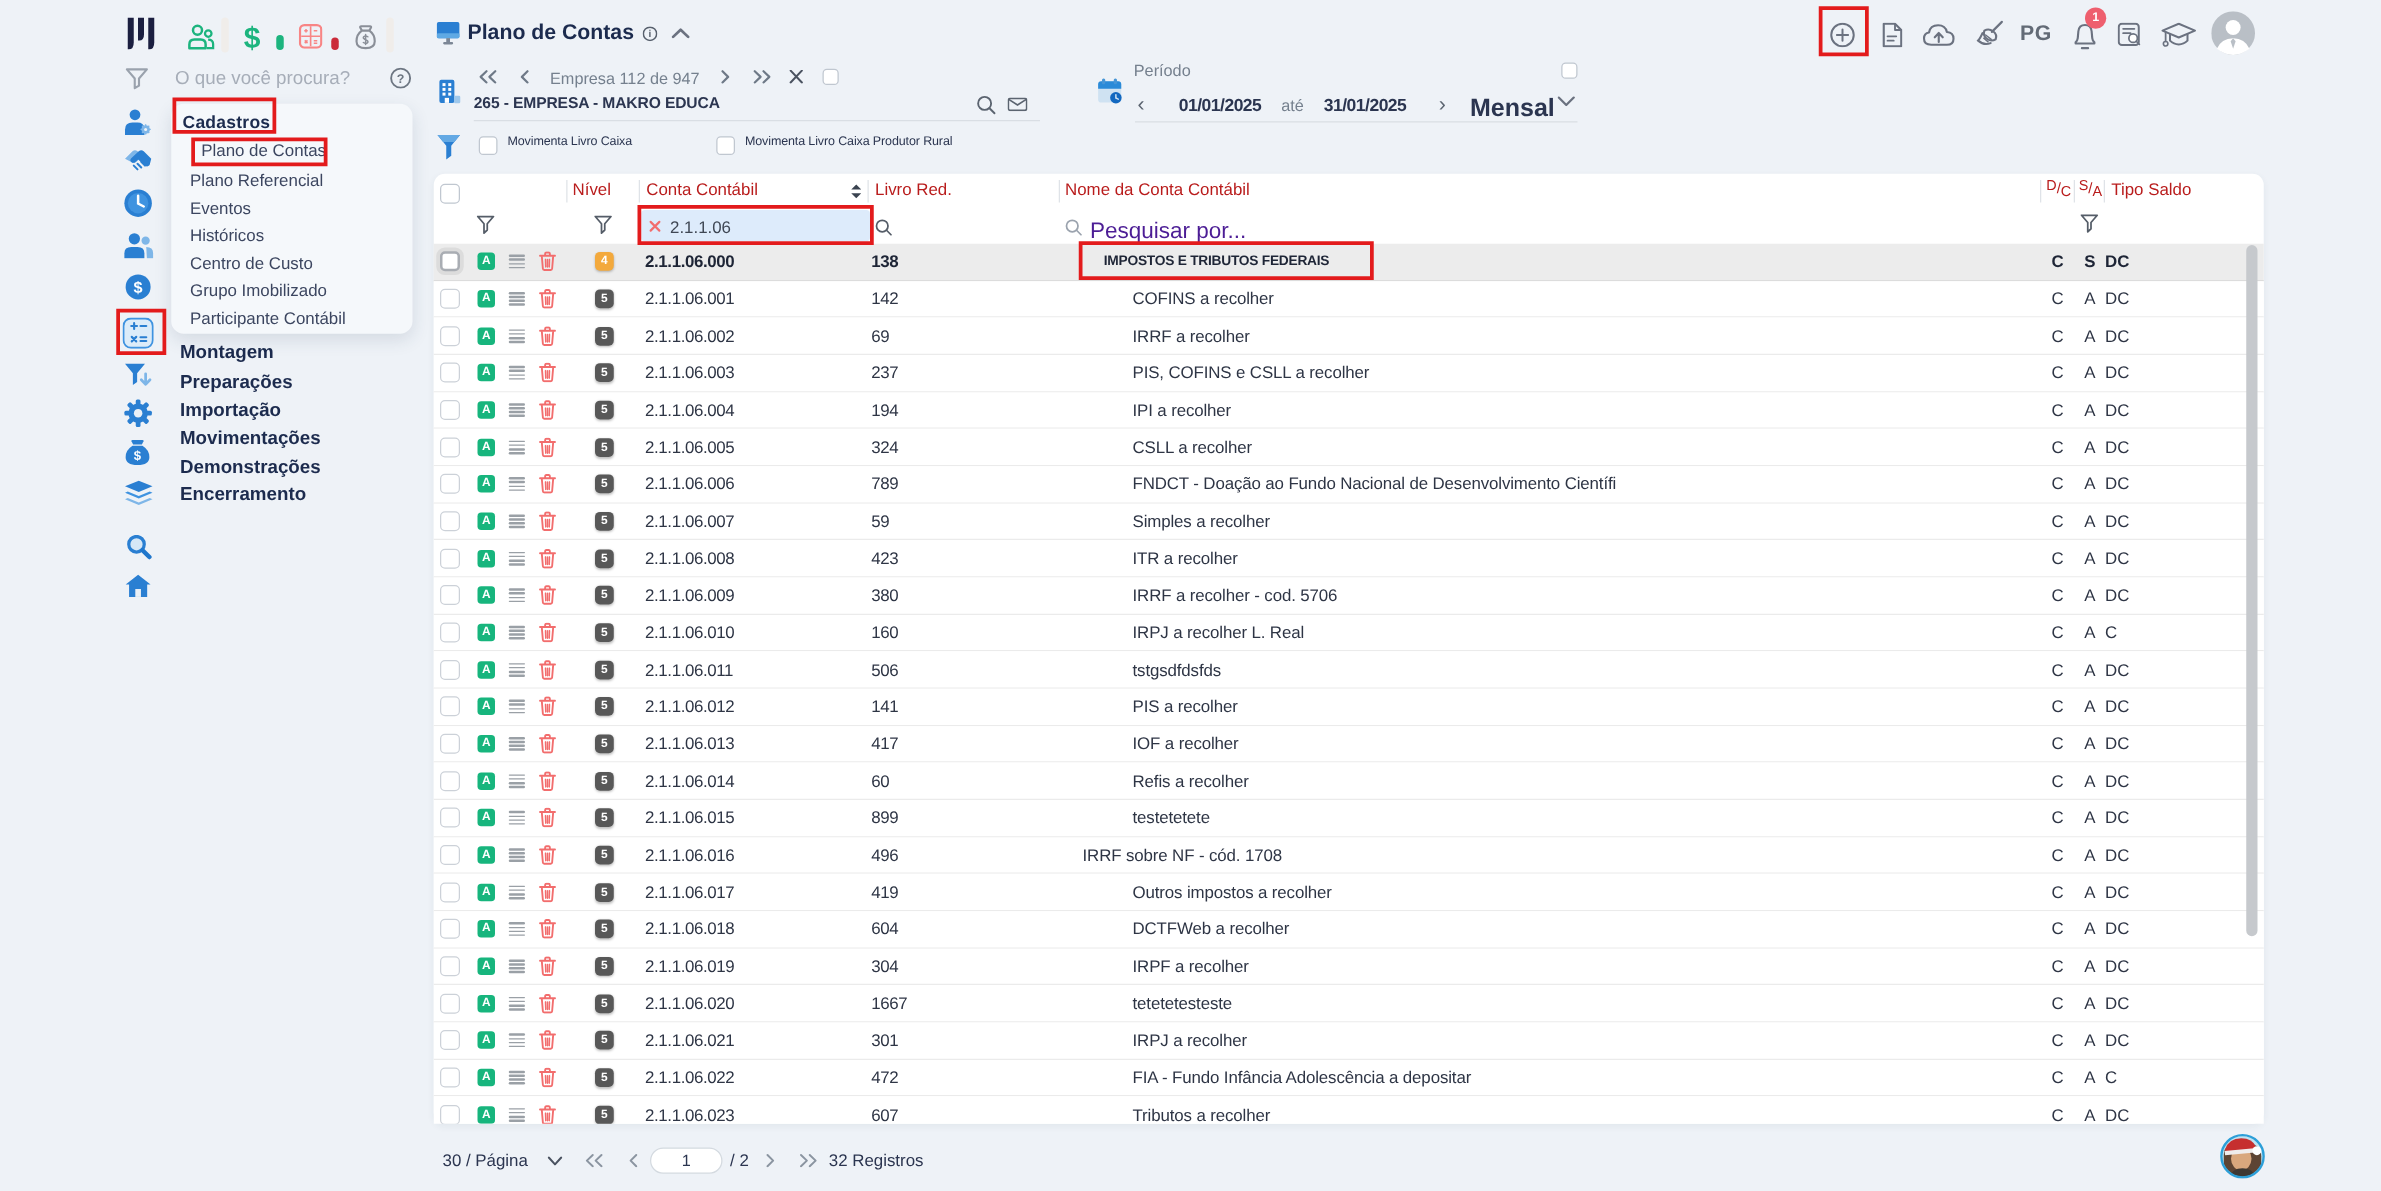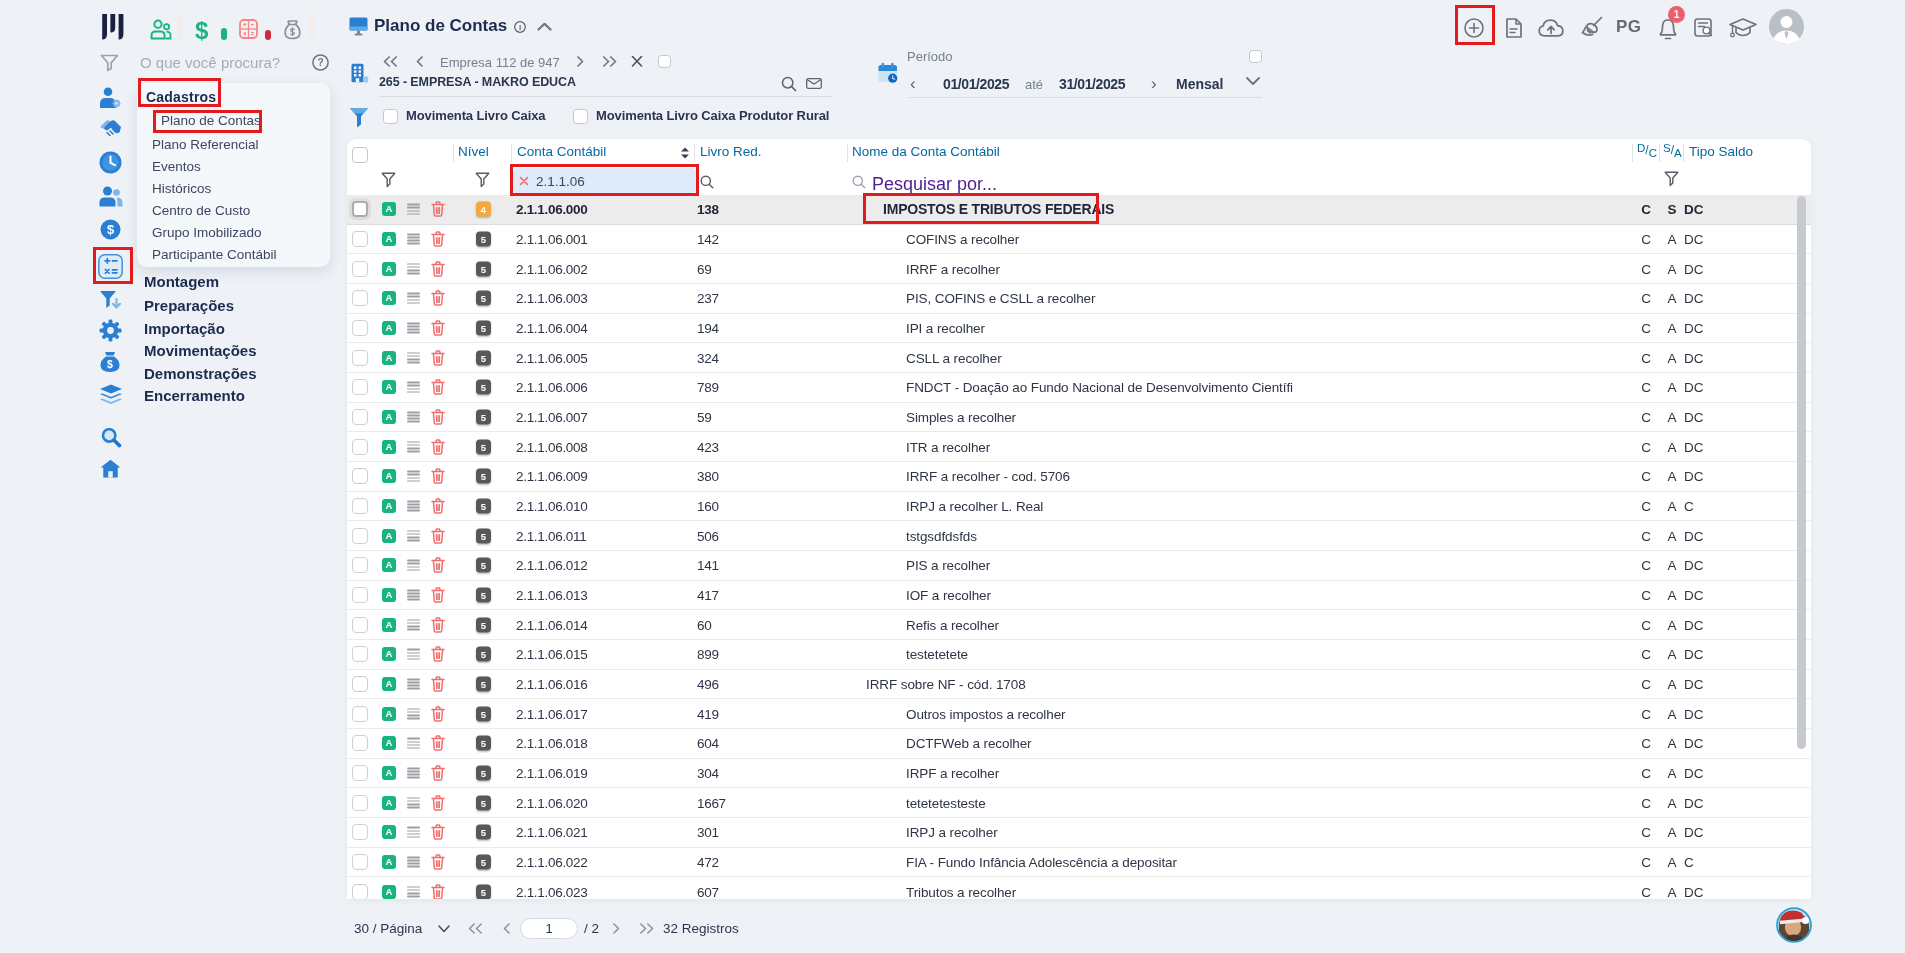--- a/index.html
+++ b/index.html
@@ -15,26 +15,26 @@
 .panel{position:absolute;left:137px;top:83px;width:193px;height:184px;background:#f5f8fb;border-radius:10px;box-shadow:0 5px 14px rgba(40,60,90,.13);z-index:40}
 .mhead{position:absolute;font-size:14px;font-weight:700;color:#1c2b4e;letter-spacing:.2px}
 .mitem{position:absolute;font-size:13.5px;color:#3c4660;z-index:45;white-space:nowrap}
 .gitem{position:absolute;left:144px;font-size:15px;font-weight:700;color:#1c2b4e;z-index:20;white-space:nowrap}
 
 .title{position:absolute;left:374px;top:16px;font-size:17px;font-weight:700;color:#1c2b4e}
 .gtxt{color:#75808e}
 .navtxt{position:absolute;font-size:13px;color:#75808e;white-space:nowrap}
 .comp{position:absolute;left:379px;top:75px;font-size:12.5px;font-weight:700;color:#2b3550;letter-spacing:-.1px}
 .hline{position:absolute;height:1px;background:#d9dee4}
-.cklbl{position:absolute;font-size:13px;font-weight:700;color:#2b3550;white-space:nowrap;letter-spacing:-.1px}
+.cklbl{position:absolute;font-size:10px;font-weight:400;color:#2b3550;white-space:nowrap;letter-spacing:-.1px}
 .ckb{position:absolute;background:#fff;border:1.5px solid #c0c7d0;border-radius:3.5px;z-index:10}
 
 .card{position:absolute;left:347px;top:139px;width:1464px;height:760px;background:#fff;border-radius:9px;box-shadow:0 2px 6px rgba(40,60,90,.06);overflow:hidden;z-index:5}
 .thead-div{position:absolute;width:1px;background:#dfe3e8;top:6px;height:18px;z-index:10}
-.thl{position:absolute;top:7px;font-size:13.5px;color:#0369a1;white-space:nowrap;z-index:10}
+.thl{position:absolute;top:7px;font-size:13.5px;color:#b91c1c;white-space:nowrap;z-index:10}
 
 .row{position:absolute;left:0;width:1905px;height:29.67px;border-bottom:1px solid #ebebeb;background:#fff}
 .row.hi{background:#ececec;border-bottom:1px solid #dcdcdc}
 .row span{position:absolute;top:50%;transform:translateY(-50%)}
 .row svg.tri{position:absolute;top:50%;transform:translateY(-50%)}
 .cb{left:352px;width:16px;height:16px;background:#fff;border:1.5px solid #ccd1d8;border-radius:4px}
 .cbh{border:2px solid #a9adb3;box-shadow:0 0 0 3px #dcdcdc}
 .ab{left:382px;width:14px;height:14px;background:#17b57d;border-radius:3px;color:#fff;font-size:9.5px;font-weight:700;text-align:center;line-height:14px!important}
 .ham{left:407px;width:13px;height:11px;display:flex;flex-direction:column;justify-content:space-between}
 .ham i{display:block;height:1.6px;background:#9aa0a6;border-radius:1px}
@@ -42,21 +42,21 @@
 .lv{width:15px;height:15px;border-radius:4px;color:#fff;font-size:9.5px;font-weight:700;text-align:center;line-height:15px!important;box-shadow:0 1px 2px rgba(0,0,0,.25)}
 .lv.or{left:476px;background:#f3a93c}
 .lv.gr{left:476px;background:#585858}
 .ct{left:516px;font-size:13.5px;color:#2e3545;letter-spacing:-.3px}
 .cr{left:697px;font-size:13.5px;color:#2e3545;letter-spacing:-.3px}
 .nm{font-size:13.5px;color:#2e3545;white-space:nowrap;letter-spacing:-.1px}
 .dcv{left:1638px;width:16px;text-align:center;font-size:13.5px;color:#2e3545}
 .sav{left:1664px;width:16px;text-align:center;font-size:13.5px;color:#2e3545}
 .tsv{left:1684px;font-size:13.5px;color:#2e3545}
 .b{font-weight:700;color:#1e2536}
-.nm.b{font-size:14px;letter-spacing:-.2px}
+.nm.b{font-size:11px;letter-spacing:-.2px}
 
 .pag{position:absolute;font-size:13.5px;color:#2b3550;white-space:nowrap}
 </style>
 </head>
 <body>
 
 <svg class="abs" style="left:100px;top:14px" width="28" height="27" viewBox="0 0 28 27">
 <path d="M2.2 0 L7 0 L7 20 Q7 26 2.2 25.4 Z" fill="#1b1f40"></path>
 <path d="M10.4 0 L15.2 0 L15.2 13.5 Q15.2 19 10.4 18.3 Z" fill="#1b1f40"></path>
 <path d="M18.6 0 L23.4 0 L23.4 20 Q23.4 26 18.6 25.4 Z" fill="#1b1f40"></path>
@@ -247,21 +247,21 @@
 <rect x="13" y="0.8" width="2.6" height="4.6" rx="1.2" fill="#4695d6"></rect>
 <circle cx="14.7" cy="16.2" r="4.6" fill="#1268c0"></circle>
 <path d="M14.7 13.8 L14.7 16.4 L16.6 17.3" stroke="#cfe2f2" stroke-width="1.2" fill="none" stroke-linecap="round"></path>
 </svg>
 <div class="navtxt" style="left:907px;top:49px">Período</div>
 <div class="navtxt" style="left:910px;top:74px;font-size:17px;color:#5b6470">‹</div>
 <div class="abs" style="left:943px;top:76px;font-size:14px;font-weight:700;color:#2b3550;letter-spacing:-.4px">01/01/2025</div>
 <div class="navtxt" style="left:1025px;top:77px">até</div>
 <div class="abs" style="left:1059px;top:76px;font-size:14px;font-weight:700;color:#2b3550;letter-spacing:-.4px">31/01/2025</div>
 <div class="navtxt" style="left:1151px;top:74px;font-size:17px;color:#5b6470">›</div>
-<div class="abs" style="left:1176px;top:76px;font-size:14px;font-weight:700;color:#2b3550">Mensal</div>
+<div class="abs" style="left:1176px;top:76px;font-size:20px;font-weight:700;color:#2b3550">Mensal</div>
 <svg class="abs" style="left:1246px;top:77px" width="14" height="8" viewBox="0 0 14 8">
 <path d="M1 1 L7 7 L13 1" fill="none" stroke="#6b7280" stroke-width="1.8" stroke-linecap="round" stroke-linejoin="round"></path>
 </svg>
 <span class="ckb" style="left:1249px;top:50px;width:13px;height:13px"></span>
 <div class="hline" style="left:908px;top:97px;width:354px"></div>
 
 <svg class="abs" style="left:349px;top:107px" width="20" height="23" viewBox="0 0 20 23">
 <path d="M1 1 L19 1 L12 9.5 L12 17.5 L8 20.5 L8 9.5 Z" fill="#2a7fd2"></path>
 <path d="M1 1 L19 1 L14.5 6.5 L5.5 6.5 Z" fill="#63a9e4"></path>
 </svg>

